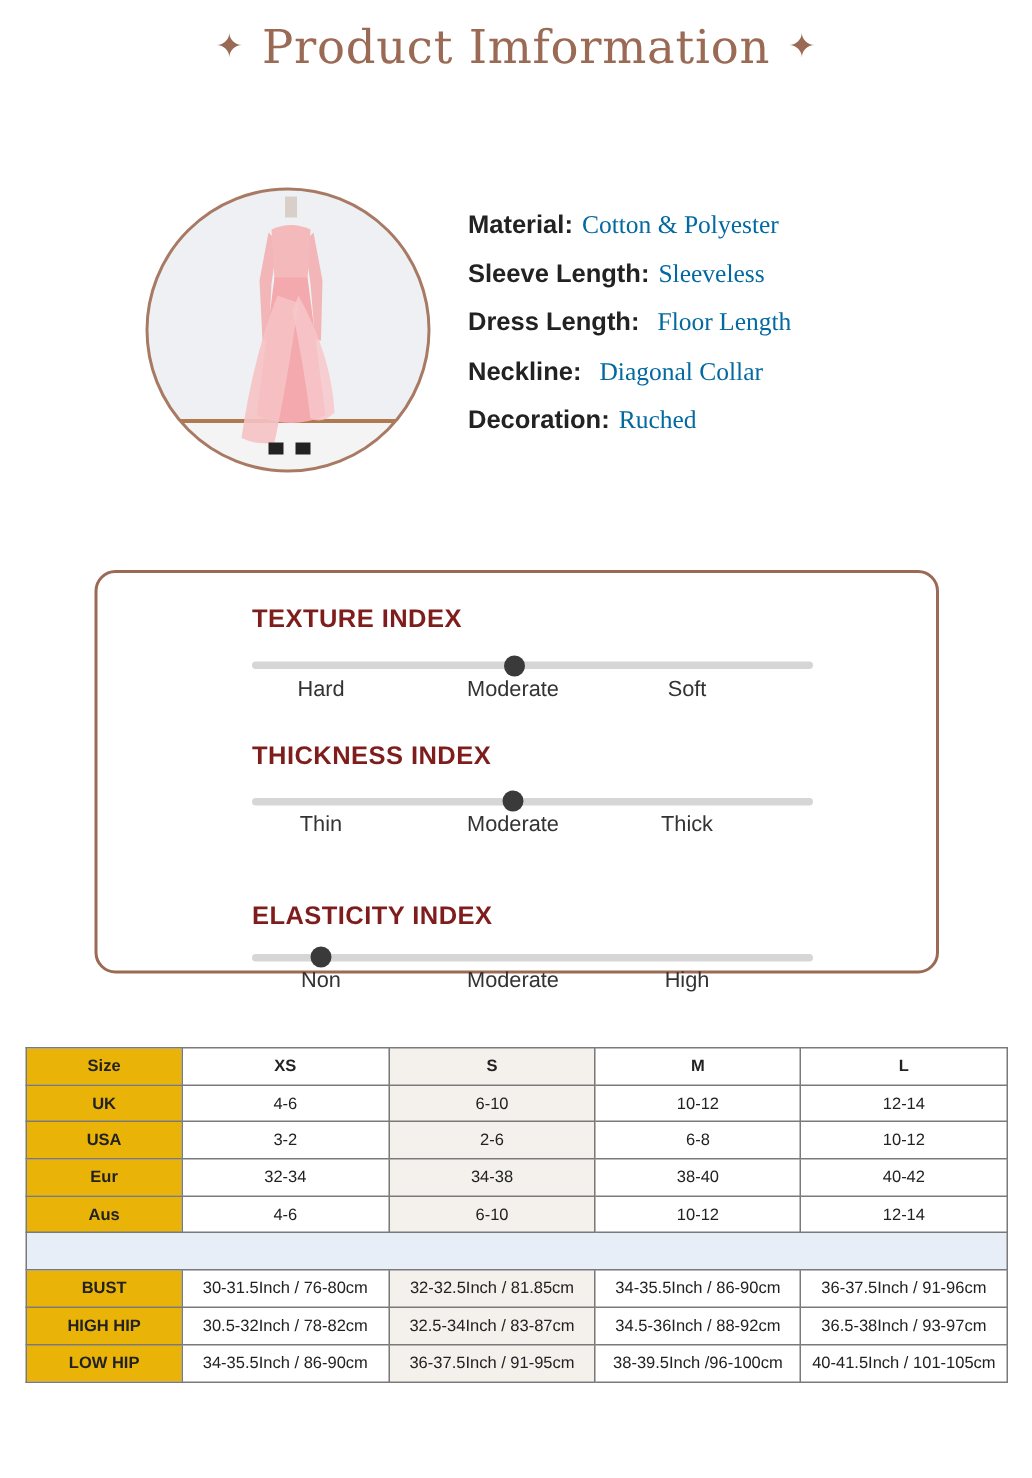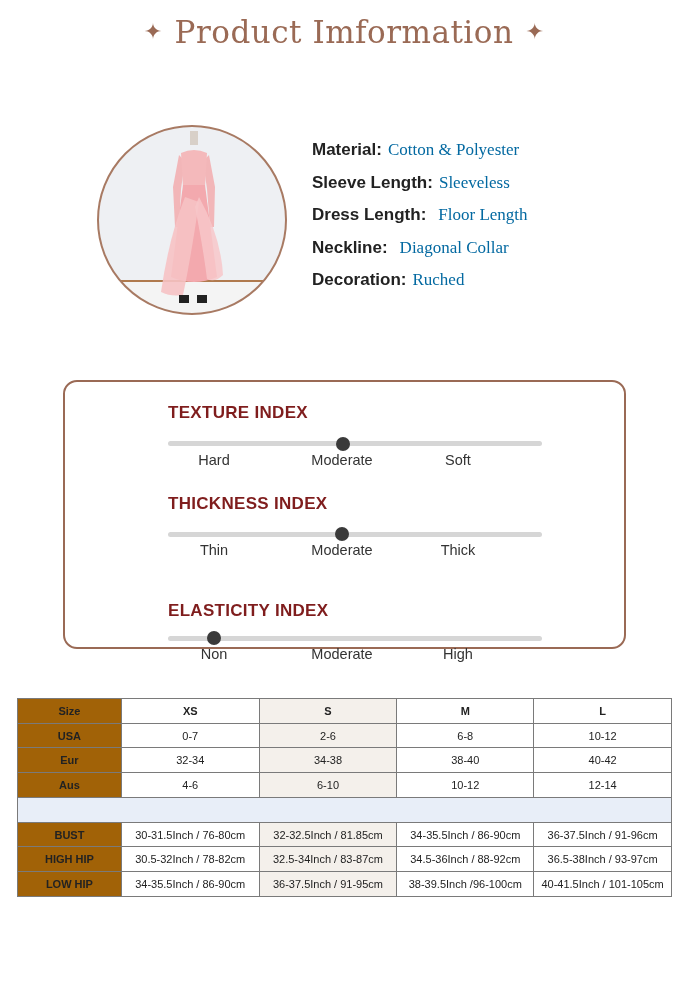--- a/index.html
+++ b/index.html
@@ -32,21 +32,21 @@
   .idx-title { font-size: 17px; font-weight: bold; color: #7f1d1d; font-family: "Liberation Sans", sans-serif; letter-spacing: 0.3px; }
   .track { position: absolute; left: 0; width: 374px; height: 5px; border-radius: 3px; background: #d6d6d6; }
   .knob { position: absolute; width: 14px; height: 14px; border-radius: 50%; background: #3a3a3a; }
   .tick { position: absolute; font-size: 14.5px; color: #333; transform: translateX(-50%); white-space: nowrap; font-family: "Liberation Sans", sans-serif; }
 
   table.size {
     position: absolute; left: 17px; top: 698px; width: 655px;
     border-collapse: collapse; font-family: "Liberation Sans", sans-serif; font-size: 11px; color: #222;
   }
   table.size td { border: 1px solid #7a7a7a; text-align: center; height: 24.7px; padding: 0; }
-  table.size td.lab { background: #a16207; font-weight: bold; width: 104px; }
+  table.size td.lab { background: #eab308; font-weight: bold; width: 104px; }
   table.size td.sc { background: #f4f0eb; }
   table.size tr.hdr td { font-weight: bold; }
   table.size tr.spacer td { background: #e8eef8; height: 25px; }
   table.size tr.meas td { height: 24.7px; }
 </style>
 </head>
 <body>
 
 <div class="title">
   <span class="star">✦</span><span>Product Imformation</span><span class="star">✦</span>
@@ -119,22 +119,29 @@
     </colgroup>
   <tbody>
       <tr class="hdr">
     <td class="lab">Size</td>
     <td>XS</td>
     <td class="sc">S</td>
     <td>M</td>
     <td>L</td>
   </tr>
   <tr>
+    <td class="lab">UK</td>
+    <td>4-6</td>
+    <td class="sc">6-10</td>
+    <td>10-12</td>
+    <td>12-14</td>
+  </tr>
+  <tr>
     <td class="lab">USA</td>
-    <td>0-7</td>
+    <td>3-2</td>
     <td class="sc">2-6</td>
     <td>6-8</td>
     <td>10-12</td>
   </tr>
   <tr>
     <td class="lab">Eur</td>
     <td>32-34</td>
     <td class="sc">34-38</td>
     <td>38-40</td>
     <td>40-42</td>

